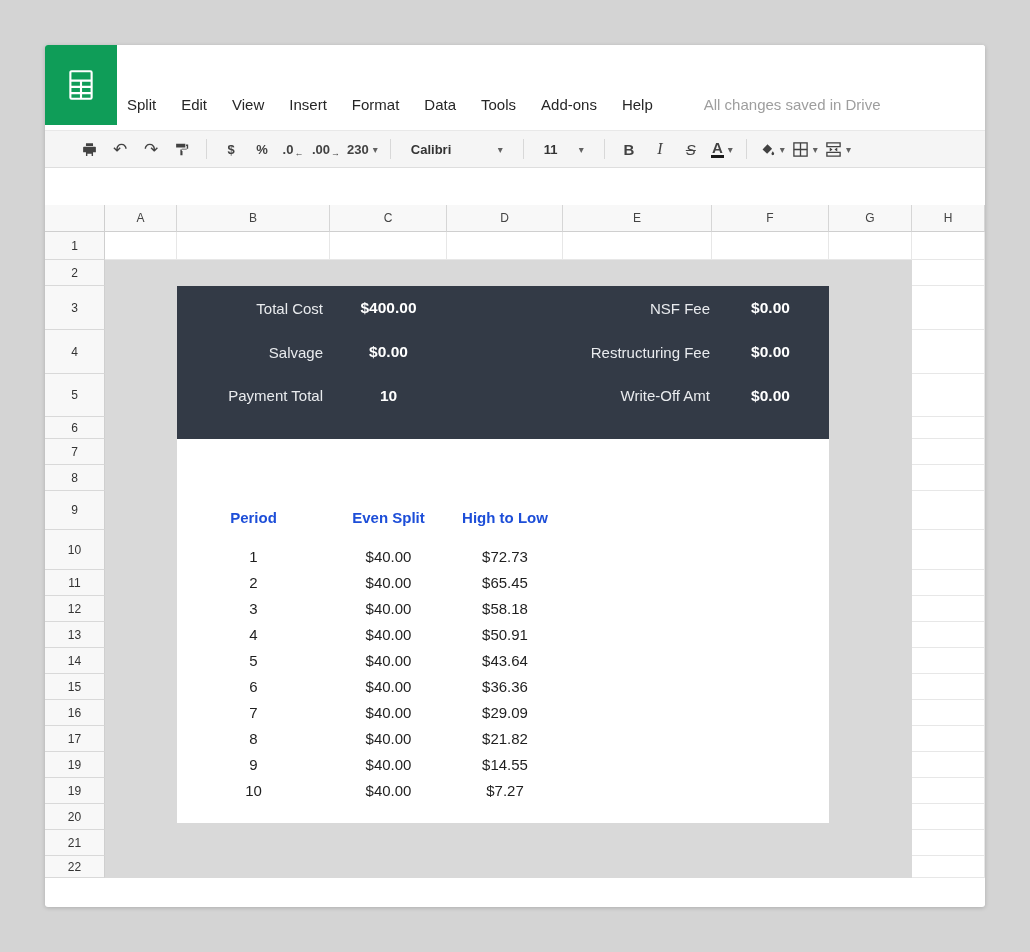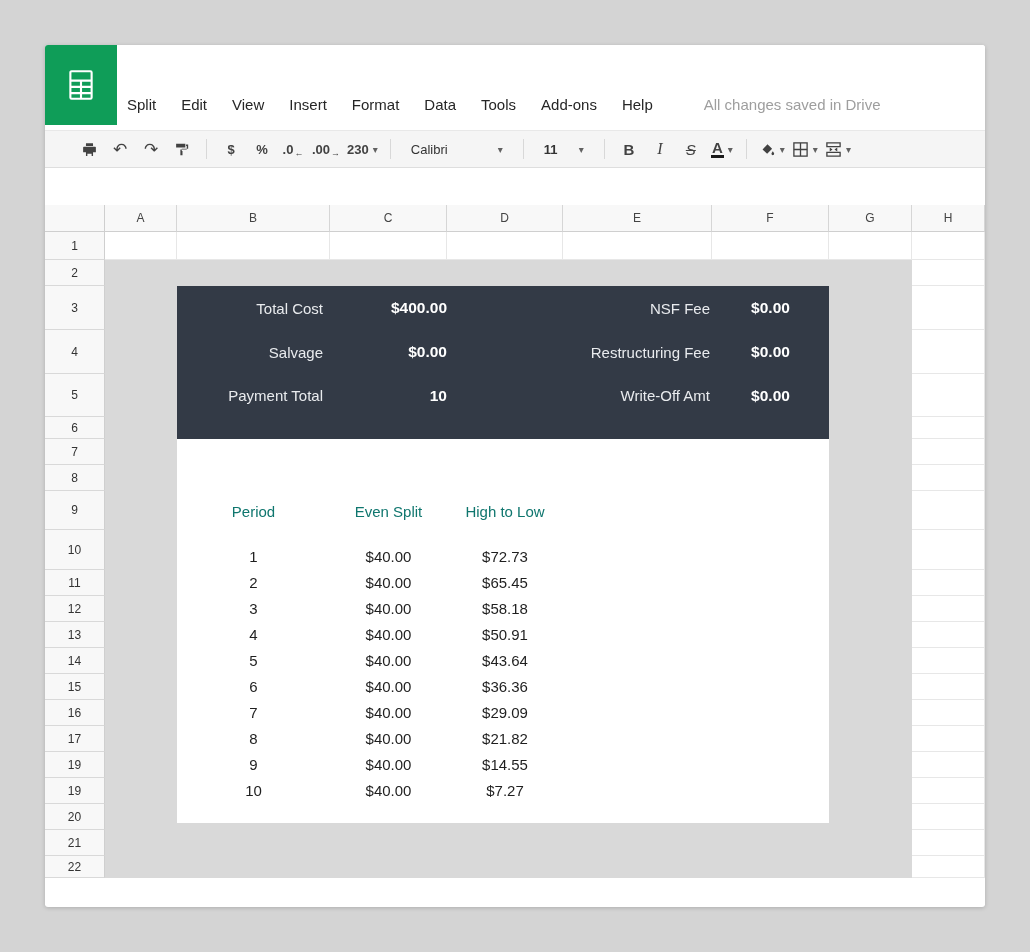--- a/index.html
+++ b/index.html
@@ -55,21 +55,21 @@
   }
   .tbtn.glyph { font-size: 17px; }
   .tbtn.txt { font-weight: bold; font-size: 13px; }
   .sep { width: 1px; height: 20px; background: #d8d8d8; margin: 0 5px; flex: none; }
   .mini { font-size: 9px; margin-left: 1px; align-self: flex-end; padding-bottom: 4px; }
   .dd { font-size: 10px; color: #616161; margin-left: 4px; }
   .font-box, .size-box {
     height: 26px; display: inline-flex; align-items: center; justify-content: space-between;
     padding: 0 8px; font-size: 13px; color: #333;
   }
-  .font-box { width: 108px; font-weight: normal; }
+  .font-box { width: 108px; font-weight: bold; }
   .size-box { width: 56px; font-weight: bold; }
   .b-btn { font-weight: bold; font-size: 15px; }
   .i-btn { font-style: italic; font-family: "Liberation Serif", serif; font-size: 16px; }
   .s-btn { text-decoration: line-through; font-style: italic; font-size: 15px; }
   .a-letter { font-size: 15px; font-weight: bold; border-bottom: 3px solid #1a1a1a; line-height: 15px; padding: 0 1px; }
 
   
   .formula-bar {
     position: absolute; top: 123px; left: 0; right: 0; height: 37px;
     background: #fff; border-bottom: 1px solid #e0e0e0;
@@ -117,30 +117,30 @@
     position: absolute; left: 60px; top: 28px; width: 807px; height: 618px;
     background: #d9d9d9;
   }
   .summary-card {
     position: absolute; left: 132px; top: 54px; width: 652px; height: 153px;
     background: #333a46; color: #fff;
   }
   .summary-row { display: flex; align-items: center; height: 44px; }
   .summary-row:nth-of-type(3) { height: 43px; }
   .s-label-l { width: 153px; text-align: right; padding-right: 7px; color: #e9ebee; font-size: 15px; }
-  .s-val-l   { width: 117px; text-align: right; font-weight: bold; font-size: 15.5px; }
+  .s-val-l   { width: 117px; text-align: center; font-weight: bold; font-size: 15.5px; }
   .s-spacer  { width: 116px; }
   .s-label-r { width: 149px; text-align: right; padding-right: 2px; color: #e9ebee; font-size: 15px; }
   .s-val-r   { width: 117px; text-align: center; font-weight: bold; font-size: 15.5px; }
 
   .schedule-card {
     position: absolute; left: 132px; top: 207px; width: 652px; height: 384px;
     background: #ffffff; color: #1f1f1f; font-size: 15px;
   }
-  .sched-head { display: flex; margin-top: 64px; height: 28px; color: #0f766e; }
+  .sched-head { display: flex; margin-top: 64px; height: 28px; align-items: center; color: #1d4ed8; font-weight: bold; }
   .sched-body { margin-top: 12px; }
   .sched-row { display: flex; height: 26px; align-items: center; }
   .c-b { width: 153px; text-align: center; flex: none; }
   .c-c { width: 117px; text-align: center; flex: none; }
   .c-d { width: 116px; text-align: center; flex: none; }
 
   svg { display: block; }
 </style>
 </head>
 <body>

